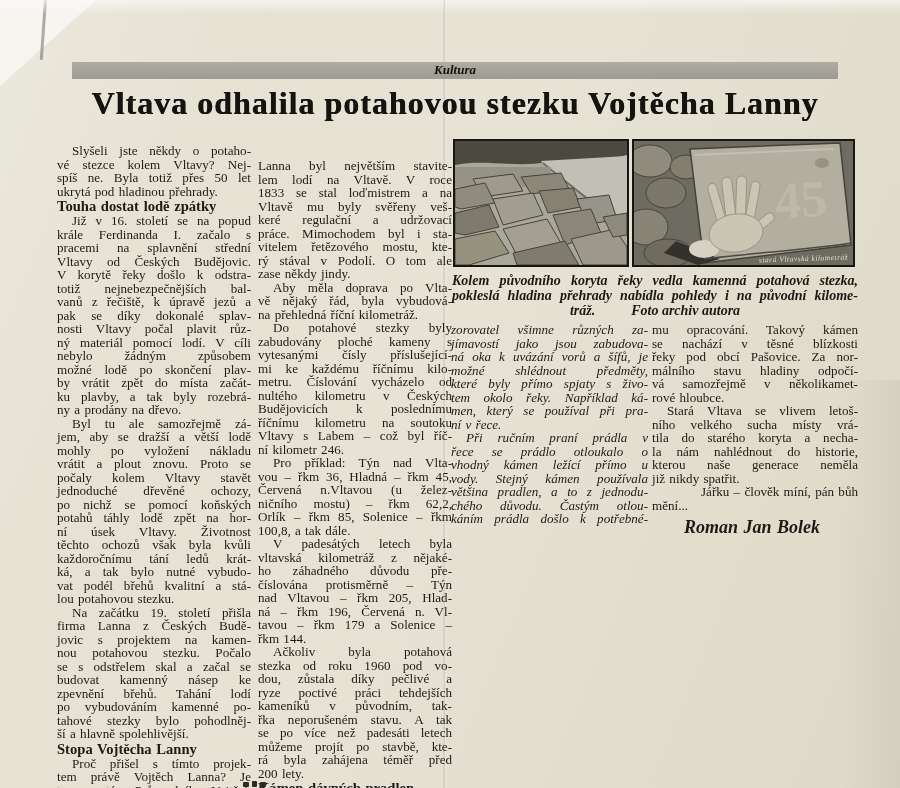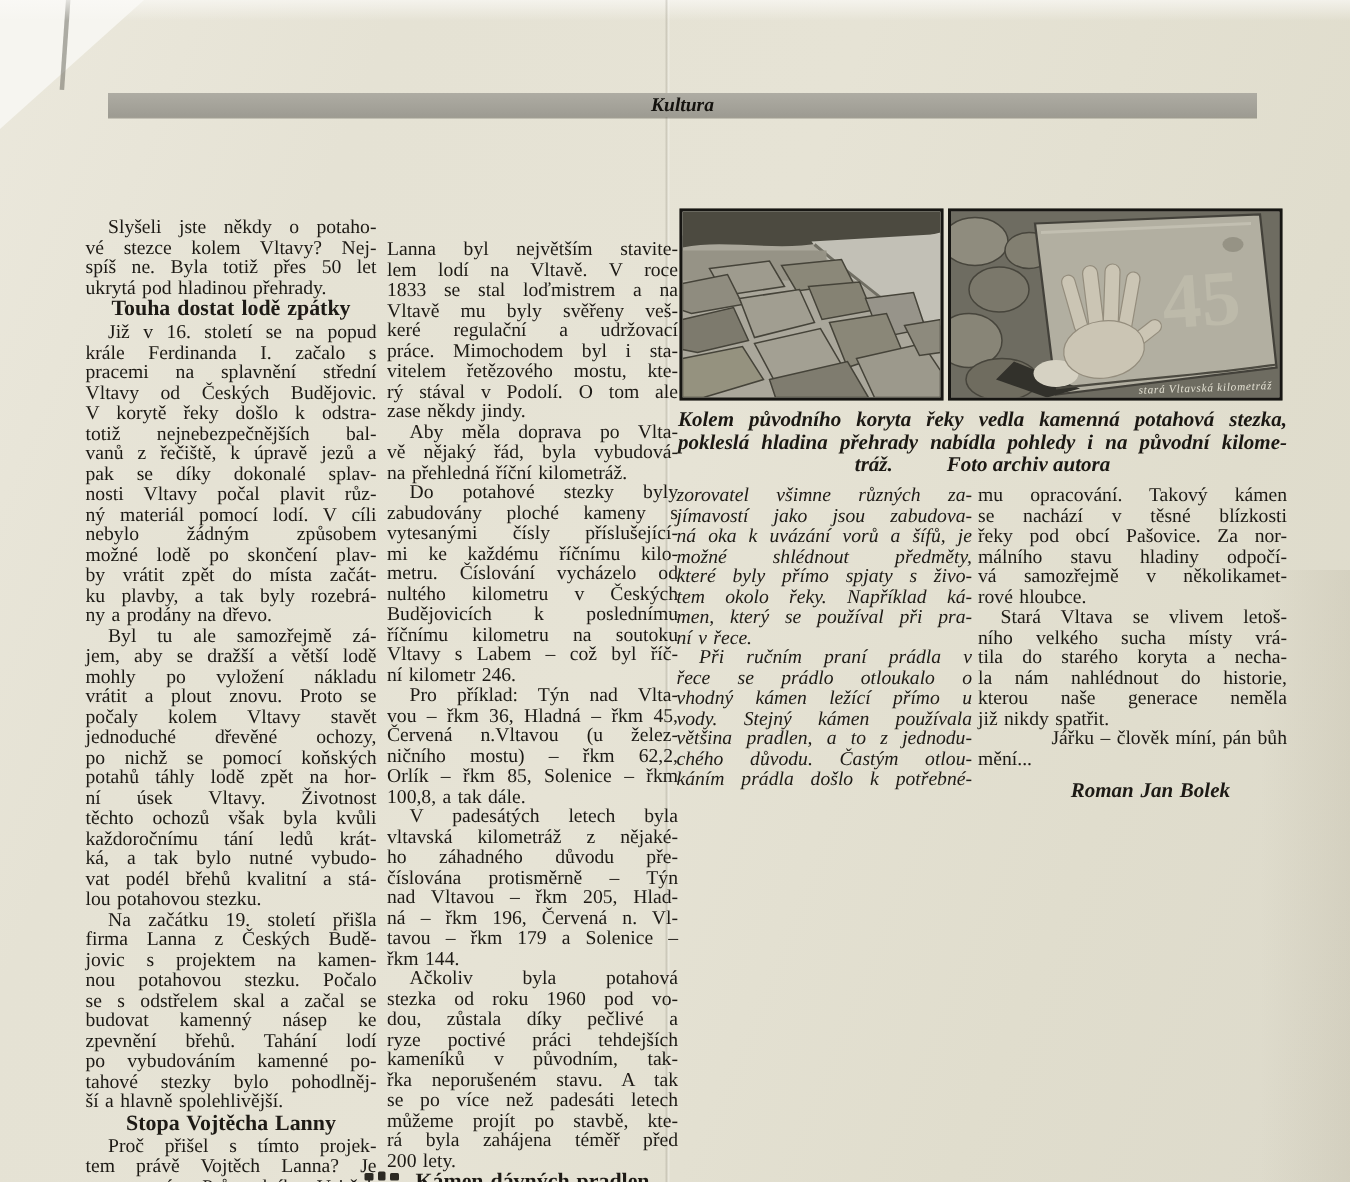--- a/index.html
+++ b/index.html
@@ -31,22 +31,22 @@
   
   .col{position:absolute;font-size:13.1px;line-height:13.5px;word-spacing:1px;}
   .col1{left:57px;top:144px;width:194px;}
   .col2{left:258px;top:130px;width:194px;margin-top:29px;}
   .col3{left:451px;top:323px;width:197px;font-style:italic;}
   .col4{left:652px;top:323px;width:206px;}
   .ln-j{text-align:justify;text-align-last:justify;}
   .ln-f{text-align:justify;text-align-last:justify;text-indent:15px;}
   .ln-e{text-align:left;}
   .ln-fe{text-align:right;text-indent:15px;}
-  .ln-h{font-weight:bold;text-align:center;font-size:14.6px;line-height:16px;}
-  .ln-s{font-weight:bold;font-style:italic;text-align:right;padding-right:38px;margin-top:9px;font-size:14px;}
+  .ln-h{font-weight:bold;text-align:left;font-size:14.6px;line-height:16px;}
+  .ln-s{font-weight:bold;font-style:italic;text-align:right;padding-right:38px;margin-top:9px;font-size:18px;}
 
   
   .photos{position:absolute;left:453px;top:139px;width:406px;height:132px;display:flex;gap:3px;}
   .photo{border:2px solid #171613;background:#9a978c;position:relative;overflow:hidden;}
   .photo1{width:172px;height:124px;}
   .photo2{width:219px;height:124px;}
   .photo svg{display:block;}
   .hand-note{position:absolute;right:5px;bottom:2px;font-style:italic;font-size:7.5px;
              color:#e3e0d2;transform:rotate(-2deg);letter-spacing:.5px;white-space:nowrap;}
 
@@ -64,20 +64,21 @@
   <div class="wedge-tl"></div>
   <div class="edge-line"></div>
   <div class="top-light"></div>
   <div class="fold"></div>
   <div class="stain1"></div>
 
   <div class="kbar">
     <span>Kultura</span>
   </div>
 
+  <h1 class="headline">Vltava odhalila potahovou stezku Vojtěcha Lanny</h1>
 
   <div class="col col1">
       <div class="ln-f">Slyšeli jste někdy o potaho-</div>
       <div class="ln-j">vé stezce kolem Vltavy? Nej-</div>
       <div class="ln-j">spíš ne. Byla totiž přes 50 let</div>
       <div class="ln-e">ukrytá pod hladinou přehrady.</div>
       <div class="ln-h">Touha dostat lodě zpátky</div>
       <div class="ln-f">Již v 16. století se na popud</div>
       <div class="ln-j">krále Ferdinanda I. začalo s</div>
       <div class="ln-j">pracemi na splavnění střední</div>

